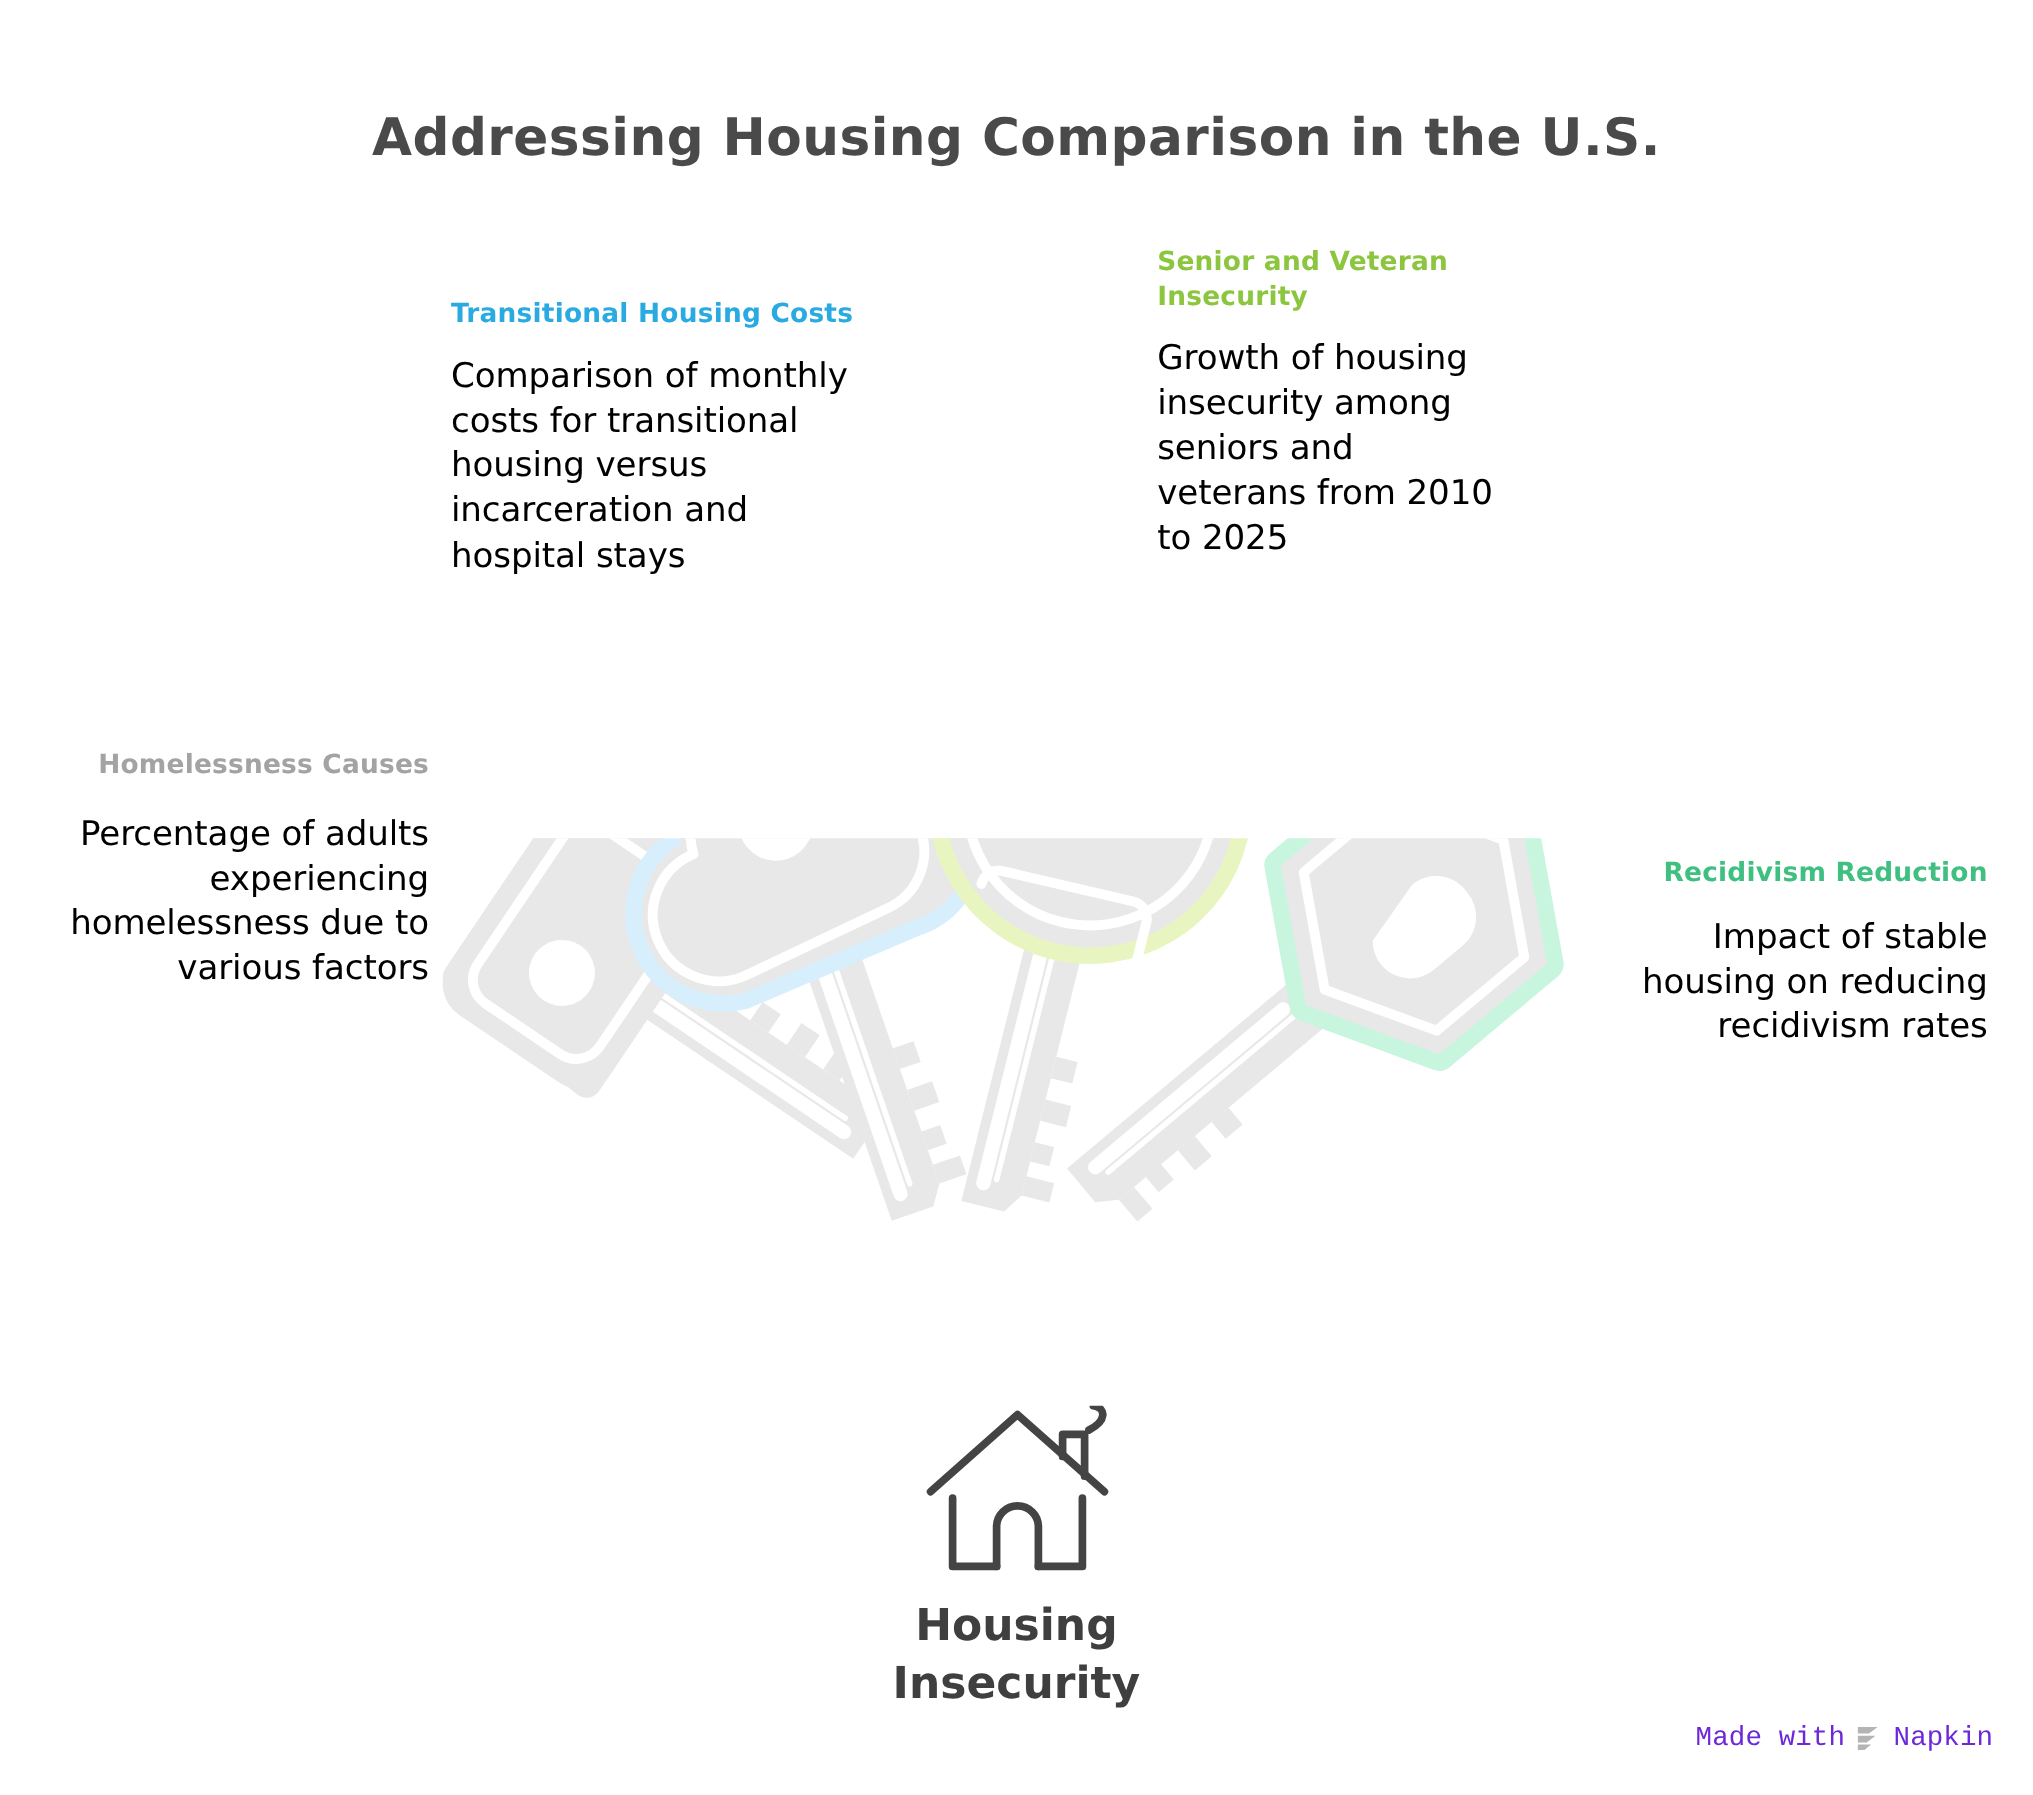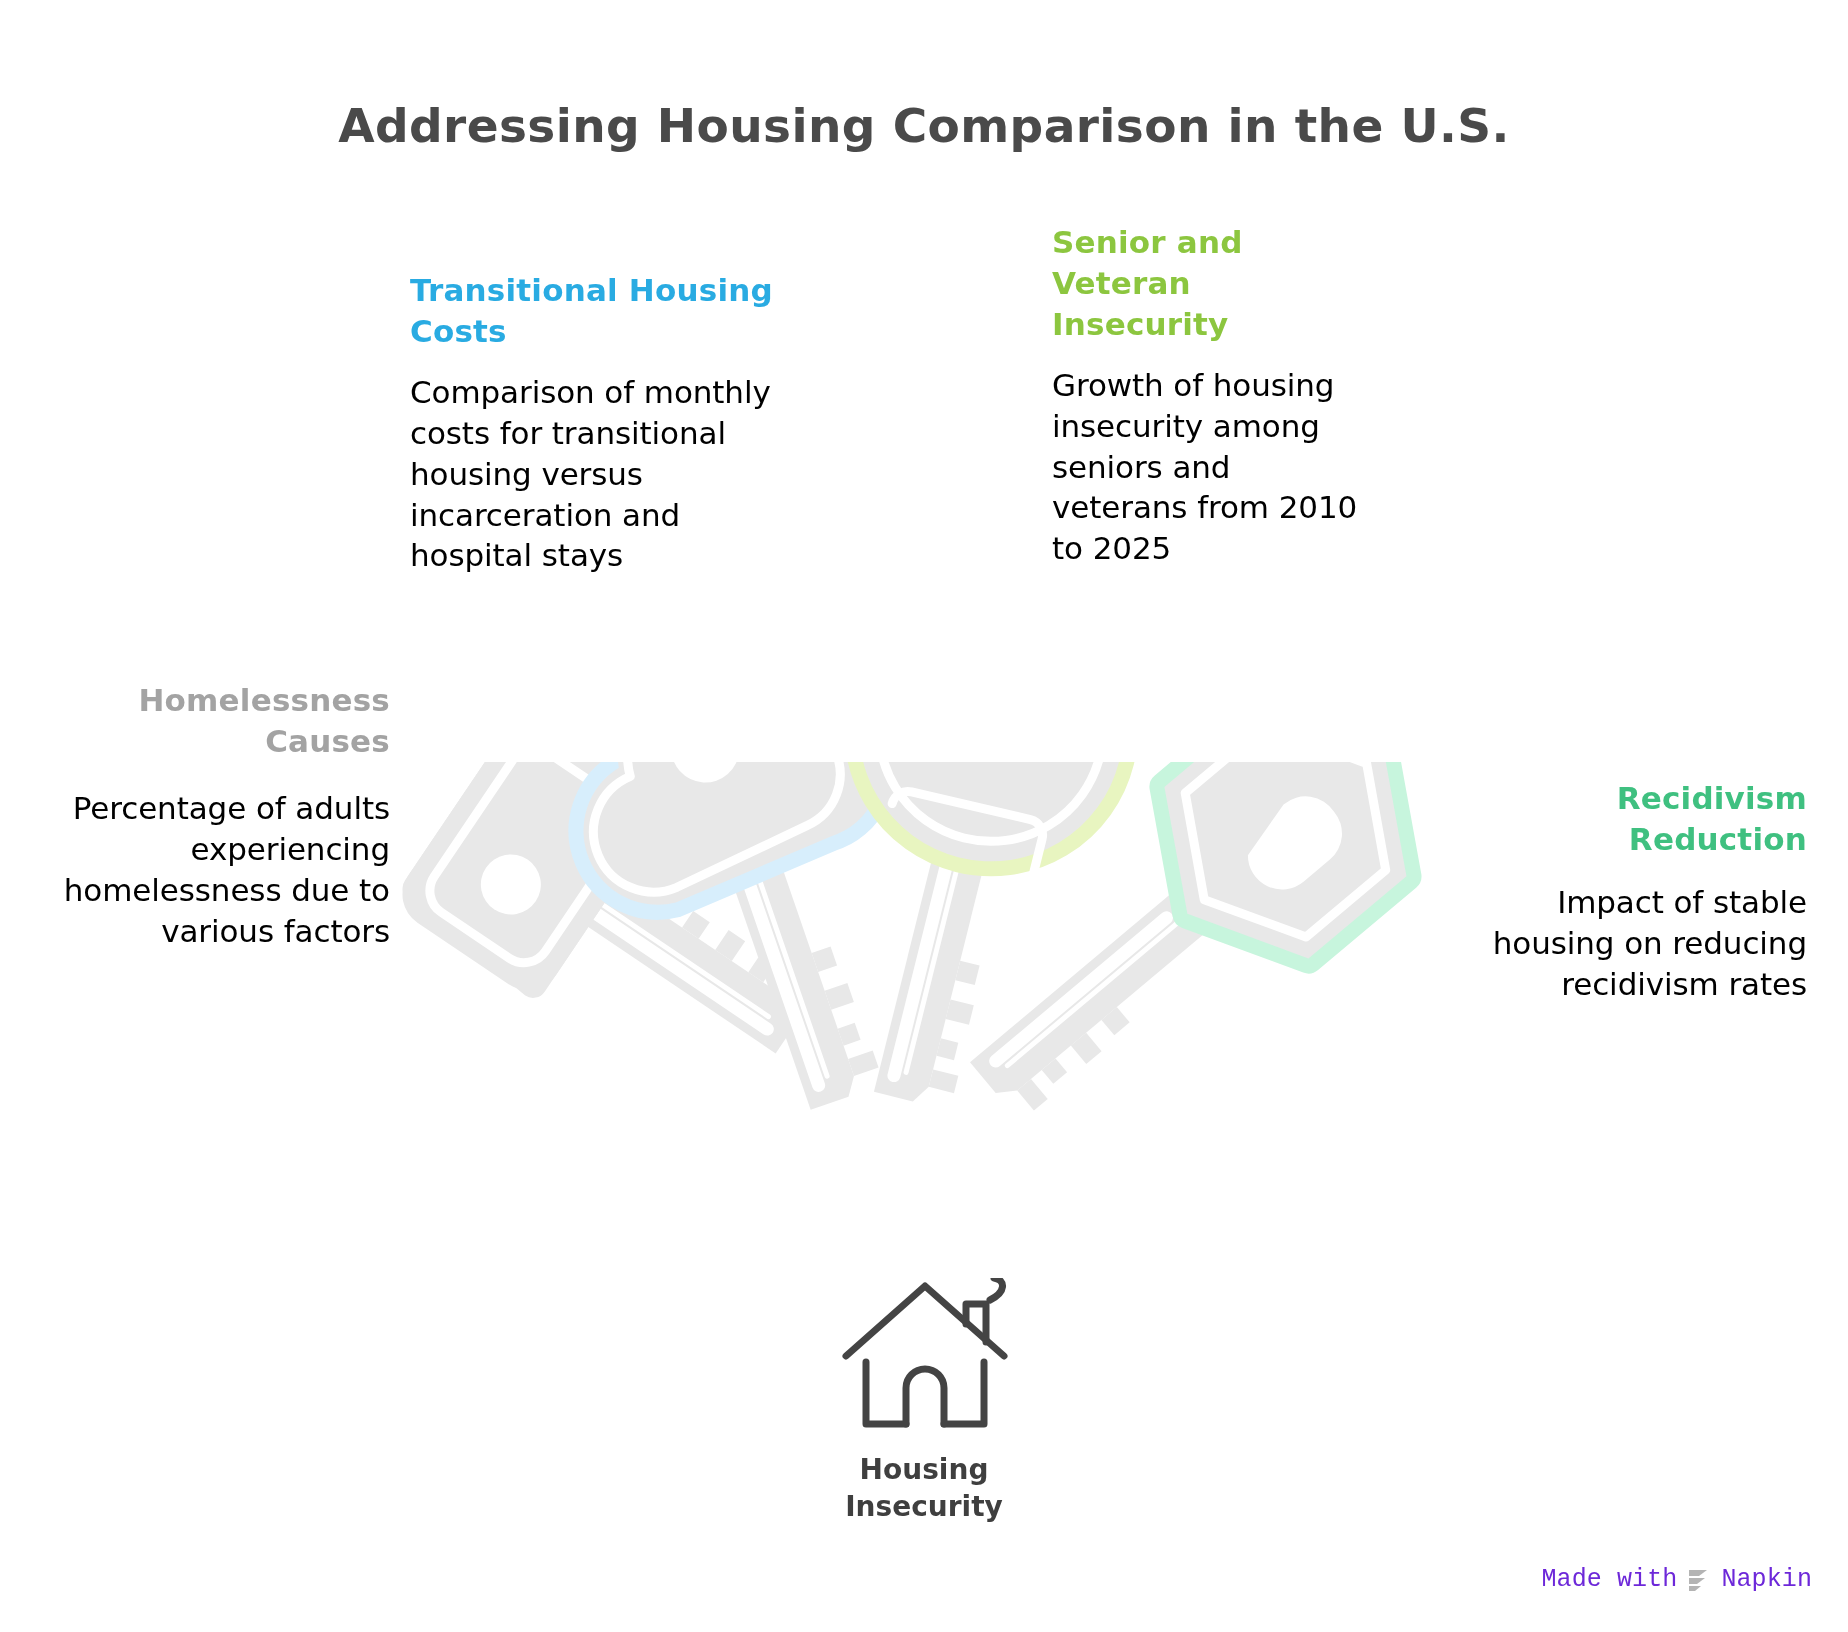--- a/index.html
+++ b/index.html
@@ -36,21 +36,21 @@
     white-space: nowrap;
   }
 
   
   .callout {
     position: absolute;
   }
   .callout h2 {
     margin: 0 0 20px 0;
     font-family: "DejaVu Sans", sans-serif;
-    font-size: 31px;
+    font-size: 24px;
     font-weight: bold;
     line-height: 1.32;
     letter-spacing: 0.2px;
   }
   .callout p {
     margin: 0;
     font-family: "DejaVu Sans", sans-serif;
     font-size: 31px;
     font-weight: 400;
     line-height: 1.32;
@@ -108,21 +108,21 @@
     width: 190px;
     height: 160px;
   }
   .hub-label {
     position: absolute;
     left: 724px;
     top: 1452px;
     width: 400px;
     text-align: center;
     font-family: "DejaVu Sans", sans-serif;
-    font-size: 28px;
+    font-size: 40px;
     font-weight: bold;
     line-height: 1.32;
     color: #3f3f3f;
   }
 
   
   #watermark {
     position: absolute;
     right: 36px;
     bottom: 38px;

